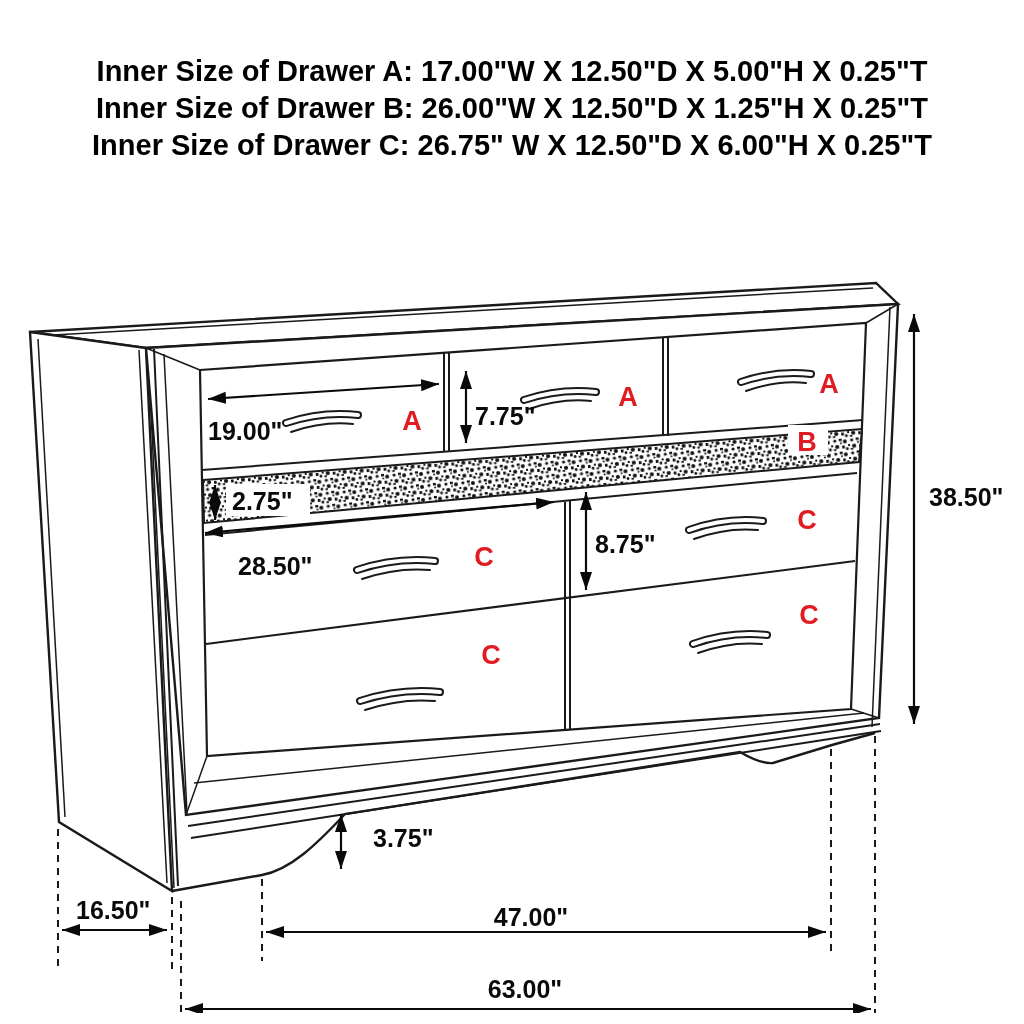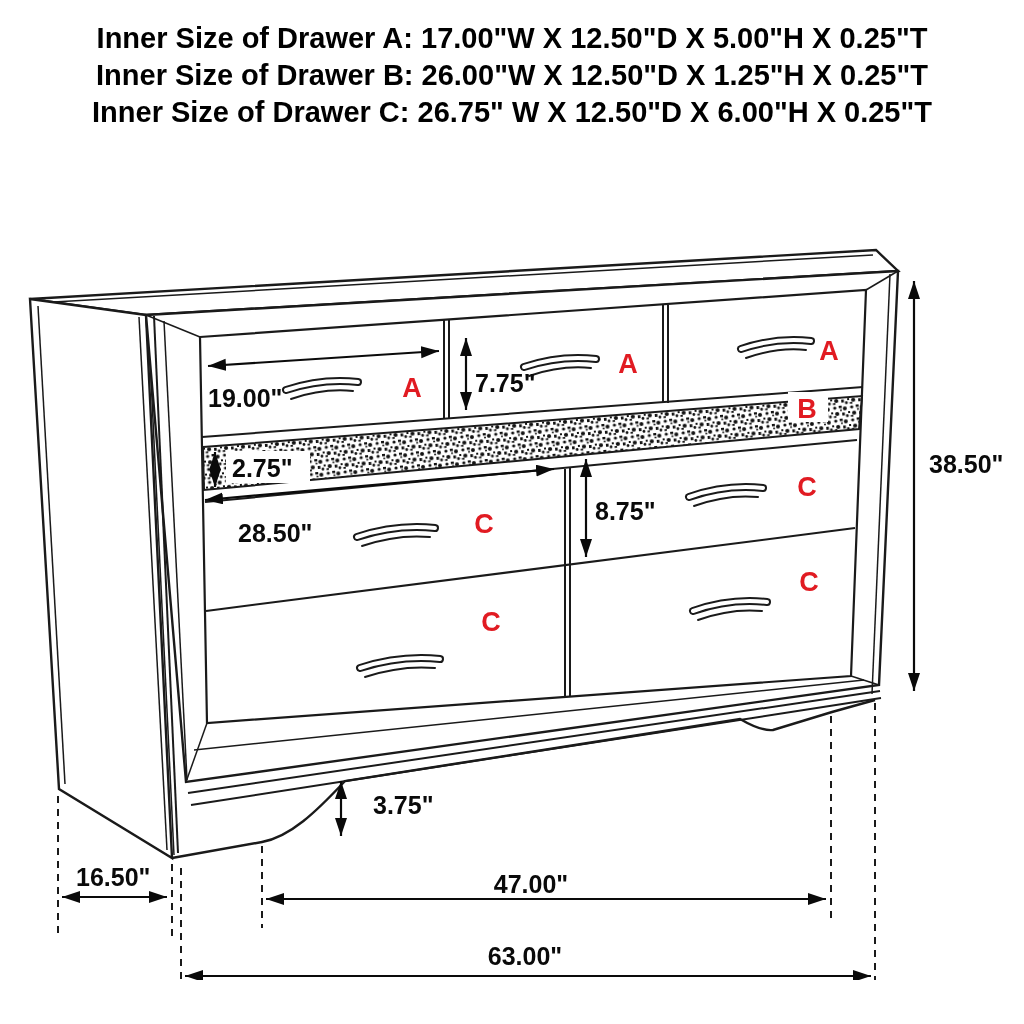--- a/index.html
+++ b/index.html
@@ -1,17 +1,17 @@
 <!DOCTYPE html>
 <html><head>
 <meta charset="utf-8">
 <style>
   html,body{margin:0;padding:0;background:#fff;}
   .stage{position:relative;width:1024px;height:980px;background:#fff;
-         font-family:"Liberation Sans", sans-serif;}
+         font-family:"Liberation Sans", sans-serif;margin-top:33px;}
   svg text{font-family:"Liberation Sans", sans-serif;}
   .hdr{font-size:29px;font-weight:bold;fill:#000;}
   .dim{font-size:25px;font-weight:bold;fill:#0a0a0a;}
   .red{font-size:27px;font-weight:bold;}
   .ln{stroke:#1a1a1a;fill:none;}
   .fillw{fill:#ffffff;stroke:#1a1a1a;}
   .dash{stroke:#1a1a1a;stroke-width:2;fill:none;stroke-dasharray:7 6;}
   .arrow{stroke:#0a0a0a;stroke-width:2.2;fill:none;}
   .handle-o{stroke:#1a1a1a;stroke-width:8;stroke-linecap:round;fill:none;}
   .handle-i{stroke:#ffffff;stroke-width:4;stroke-linecap:round;fill:none;}

